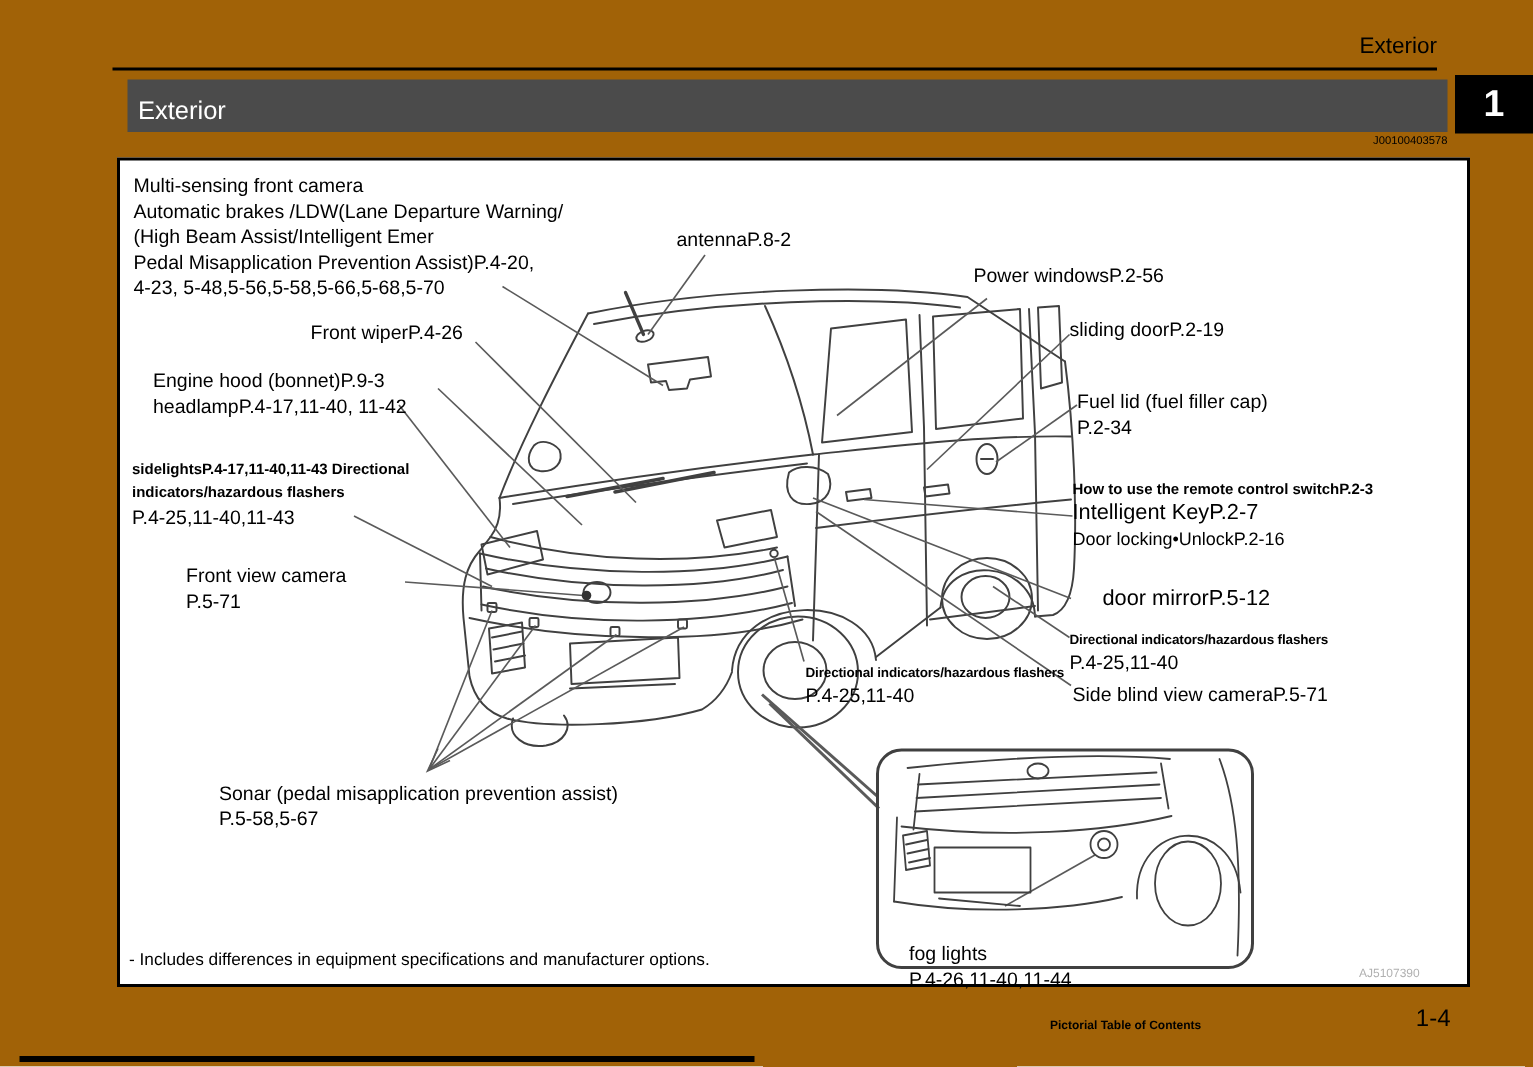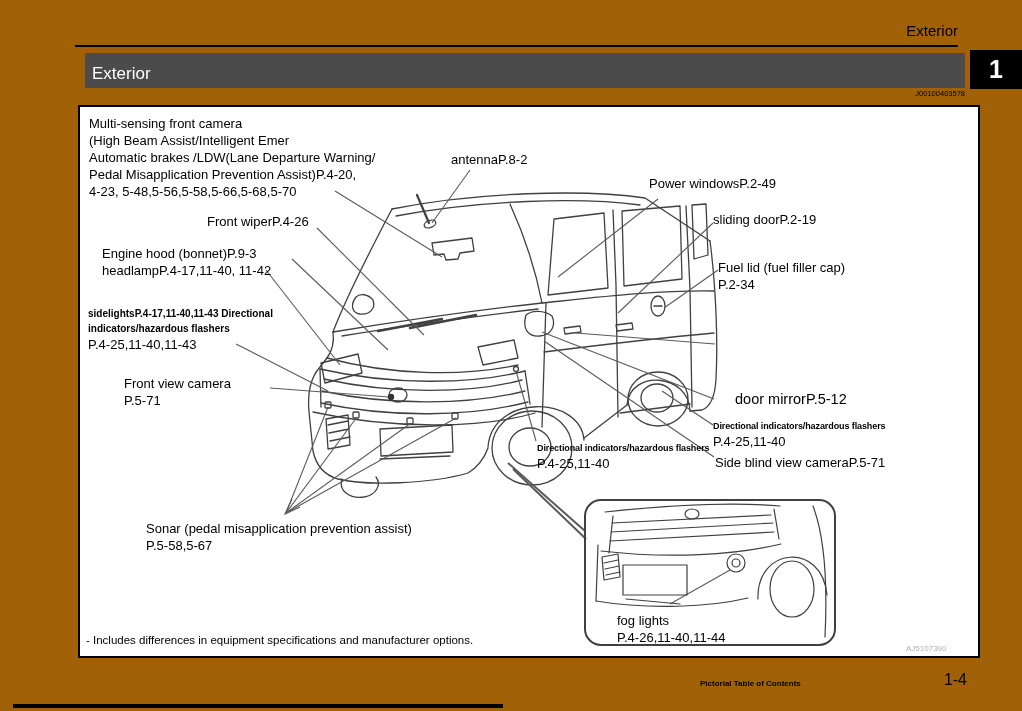--- a/index.html
+++ b/index.html
@@ -154,33 +154,33 @@
         <circle cx="656" cy="456" r="9"></circle>
         <circle cx="656" cy="456" r="4"></circle>
         <path d="M678,492 C676,440 742,434 747,488"></path>
         <ellipse cx="712" cy="482" rx="22" ry="28"></ellipse>
         <path d="M733,399 C744,428 748,468 745,530"></path>
         <path d="M546,492 L600,497"></path>
       </g>
     </svg>
   <div class="callout" style="left: 9px; top: 8px;">
         <div class="s13"> Multi-sensing  front  camera</div>
+        <div class="s13"> Automatic brakes /LDW(Lane Departure Warning/</div>
         <div class="s13">(High Beam Assist/Intelligent Emer</div>
-        <div class="s13"> Automatic brakes /LDW(Lane Departure Warning/</div>
         <div class="s13"> Pedal Misapplication Prevention Assist)P.4-20,</div>
         <div class="s13"> 4-23,  5-48,5-56,5-58,5-66,5-68,5-70</div>
       </div>
       <div class="callout" style="left: 127px; top: 106px;">
         <div class="s13">Front wiperP.4-26</div>
       </div>
       <div class="callout" style="left: 371px; top: 44px;">
         <div class="s13">antennaP.8-2</div>
       </div>
       <div class="callout" style="left: 569px; top: 68px;">
-        <div class="s13">Power  windowsP.2-49</div>
+        <div class="s13">Power  windowsP.2-56</div>
       </div>
       <div class="callout" style="left: 633px; top: 104px;">
         <div class="s13">sliding  doorP.2-19</div>
       </div>
       <div class="callout" style="left: 638px; top: 152px;">
         <div class="s13">Fuel lid (fuel filler cap)</div>
         <div class="s13">P.2-34</div>
       </div>
       <div class="callout" style="left: 22px; top: 138px;">
         <div class="s13"> Engine hood (bonnet)P.9-3</div>
@@ -188,39 +188,44 @@
       </div>
       <div class="callout" style="left: 8px; top: 199px;">
         <div class="s10">sidelightsP.4-17,11-40,11-43 Directional</div>
         <div class="s10">indicators/hazardous flashers</div>
         <div class="s13">P.4-25,11-40,11-43</div>
       </div>
       <div class="callout" style="left: 44px; top: 268px;">
         <div class="s13">Front view camera</div>
         <div class="s13">P.5-71</div>
       </div>
+      <div class="callout" style="left: 635px; top: 212px;">
+        <div class="s10">How to use the remote control switchP.2-3</div>
+        <div class="s14">Intelligent KeyP.2-7</div>
+        <div class="s12">Door locking•UnlockP.2-16</div>
+      </div>
       <div class="callout" style="left: 635px; top: 284px; margin-left: 20px;">
         <div class="s14">door  mirrorP.5-12</div>
       </div>
       <div class="callout" style="left: 633px; top: 313px;">
         <div class="s9">Directional indicators/hazardous flashers</div>
         <div class="s13">P.4-25,11-40</div>
       </div>
       <div class="callout" style="left: 635px; top: 347px;">
         <div class="s13">Side blind view cameraP.5-71</div>
       </div>
       <div class="callout" style="left: 457px; top: 335px;">
         <div class="s9">Directional  indicators/hazardous  flashers</div>
         <div class="s13">P.4-25,11-40</div>
       </div>
       <div class="callout" style="left: 66px; top: 413px;">
         <div class="s13">Sonar (pedal misapplication prevention assist)</div>
         <div class="s13">P.5-58,5-67</div>
       </div>
-      <div class="callout" style="left: 526px; top: 505px; margin-left: 11px;">
+      <div class="callout" style="left: 526px; top: 520px;">
         <div class="s13">fog lights</div>
         <div class="s13">P.4-26,11-40,11-44</div>
       </div>
       <div class="callout" style="left: 6px; top: 525px;">
         <div class="s11">- Includes differences in equipment specifications and manufacturer options.</div>
       </div>
       <div class="callout" style="left: 826px; top: 533px;">
         <div class="s8g">AJ5107390</div>
       </div>
     </div>

